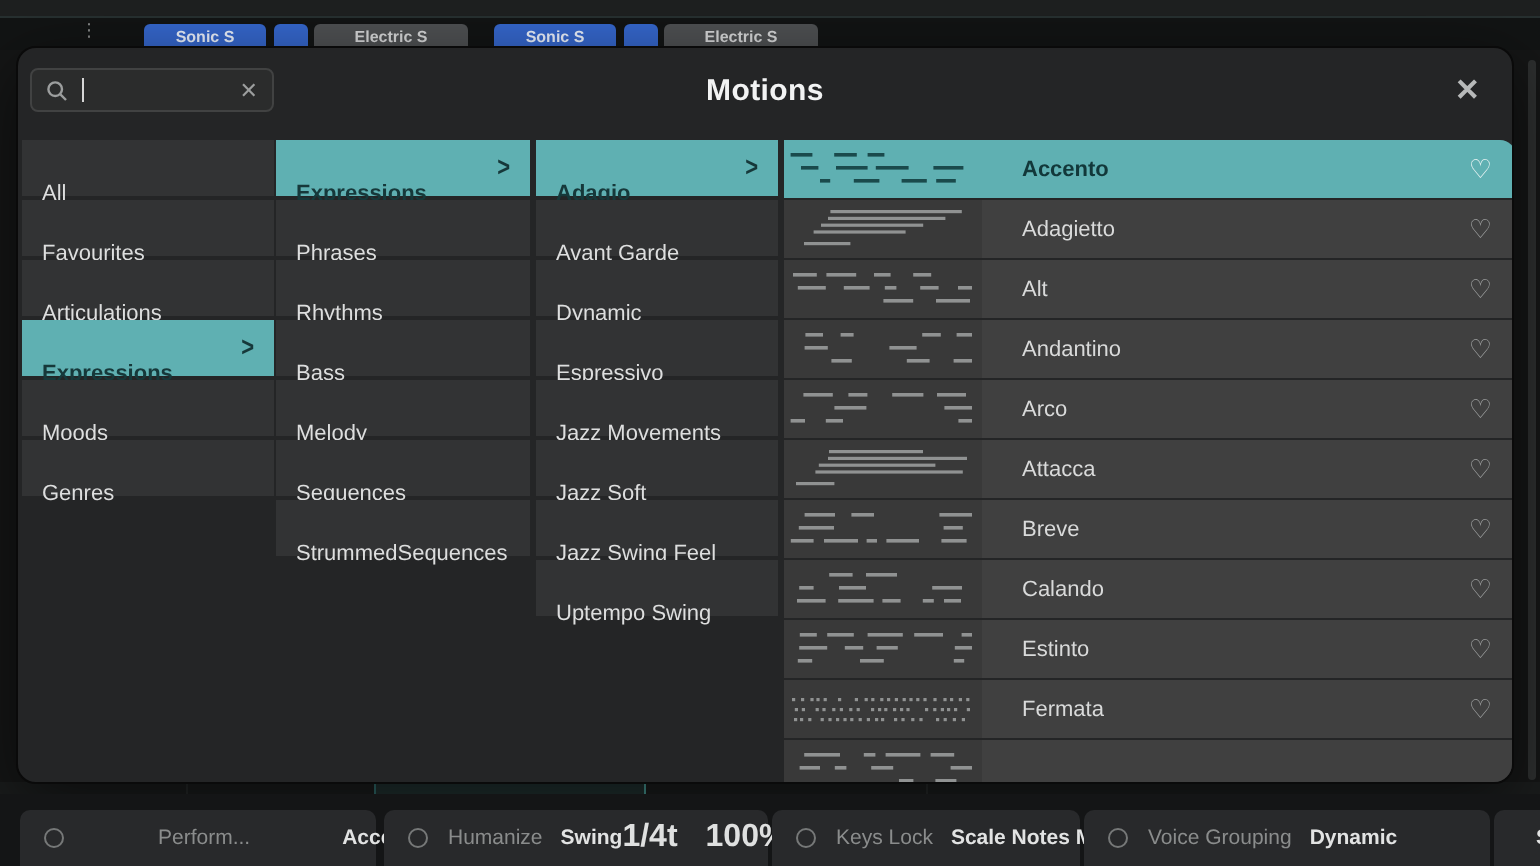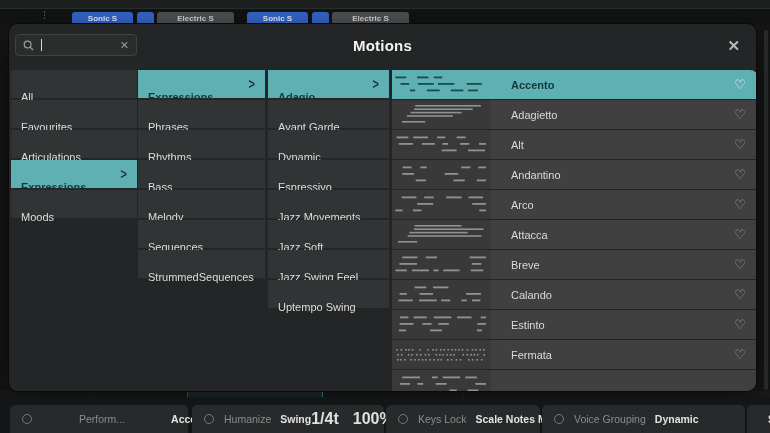--- a/index.html
+++ b/index.html
@@ -110,20 +110,23 @@
         </div>
         <div class="cat-row">
           <span class="lbl">Articulations</span>
         </div>
         <div class="cat-row sel">
           <span class="lbl">Expressions</span>
           <span class="chev">&gt;</span>
         </div>
         <div class="cat-row">
           <span class="lbl">Moods</span>
+        </div>
+        <div class="cat-row">
+          <span class="lbl">Genres</span>
         </div>
       </div>
     <div class="col col2" id="col-subcategories">
         <div class="cat-row sel">
           <span class="lbl">Expressions</span>
           <span class="chev">&gt;</span>
         </div>
         <div class="cat-row">
           <span class="lbl">Phrases</span>
         </div>

